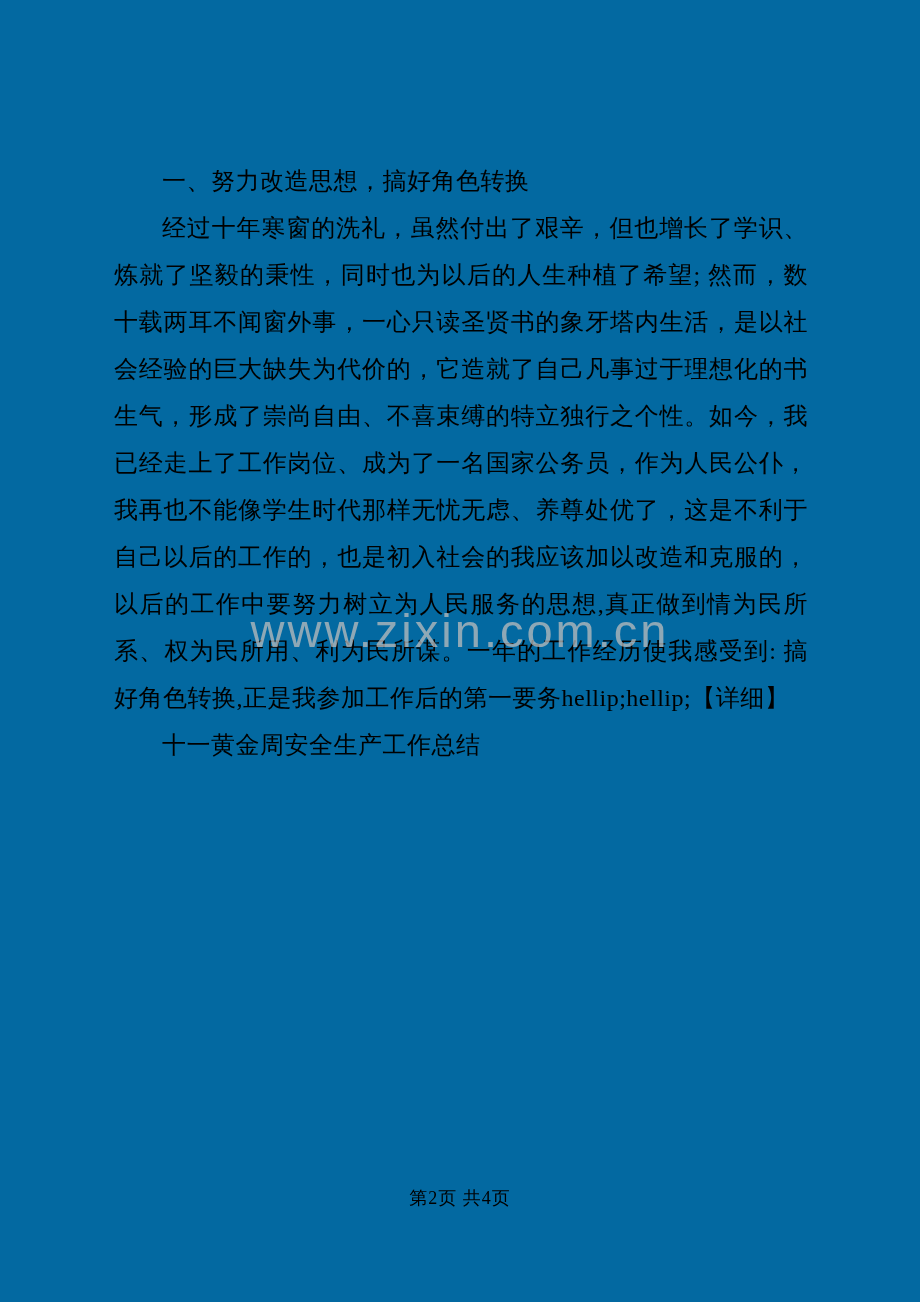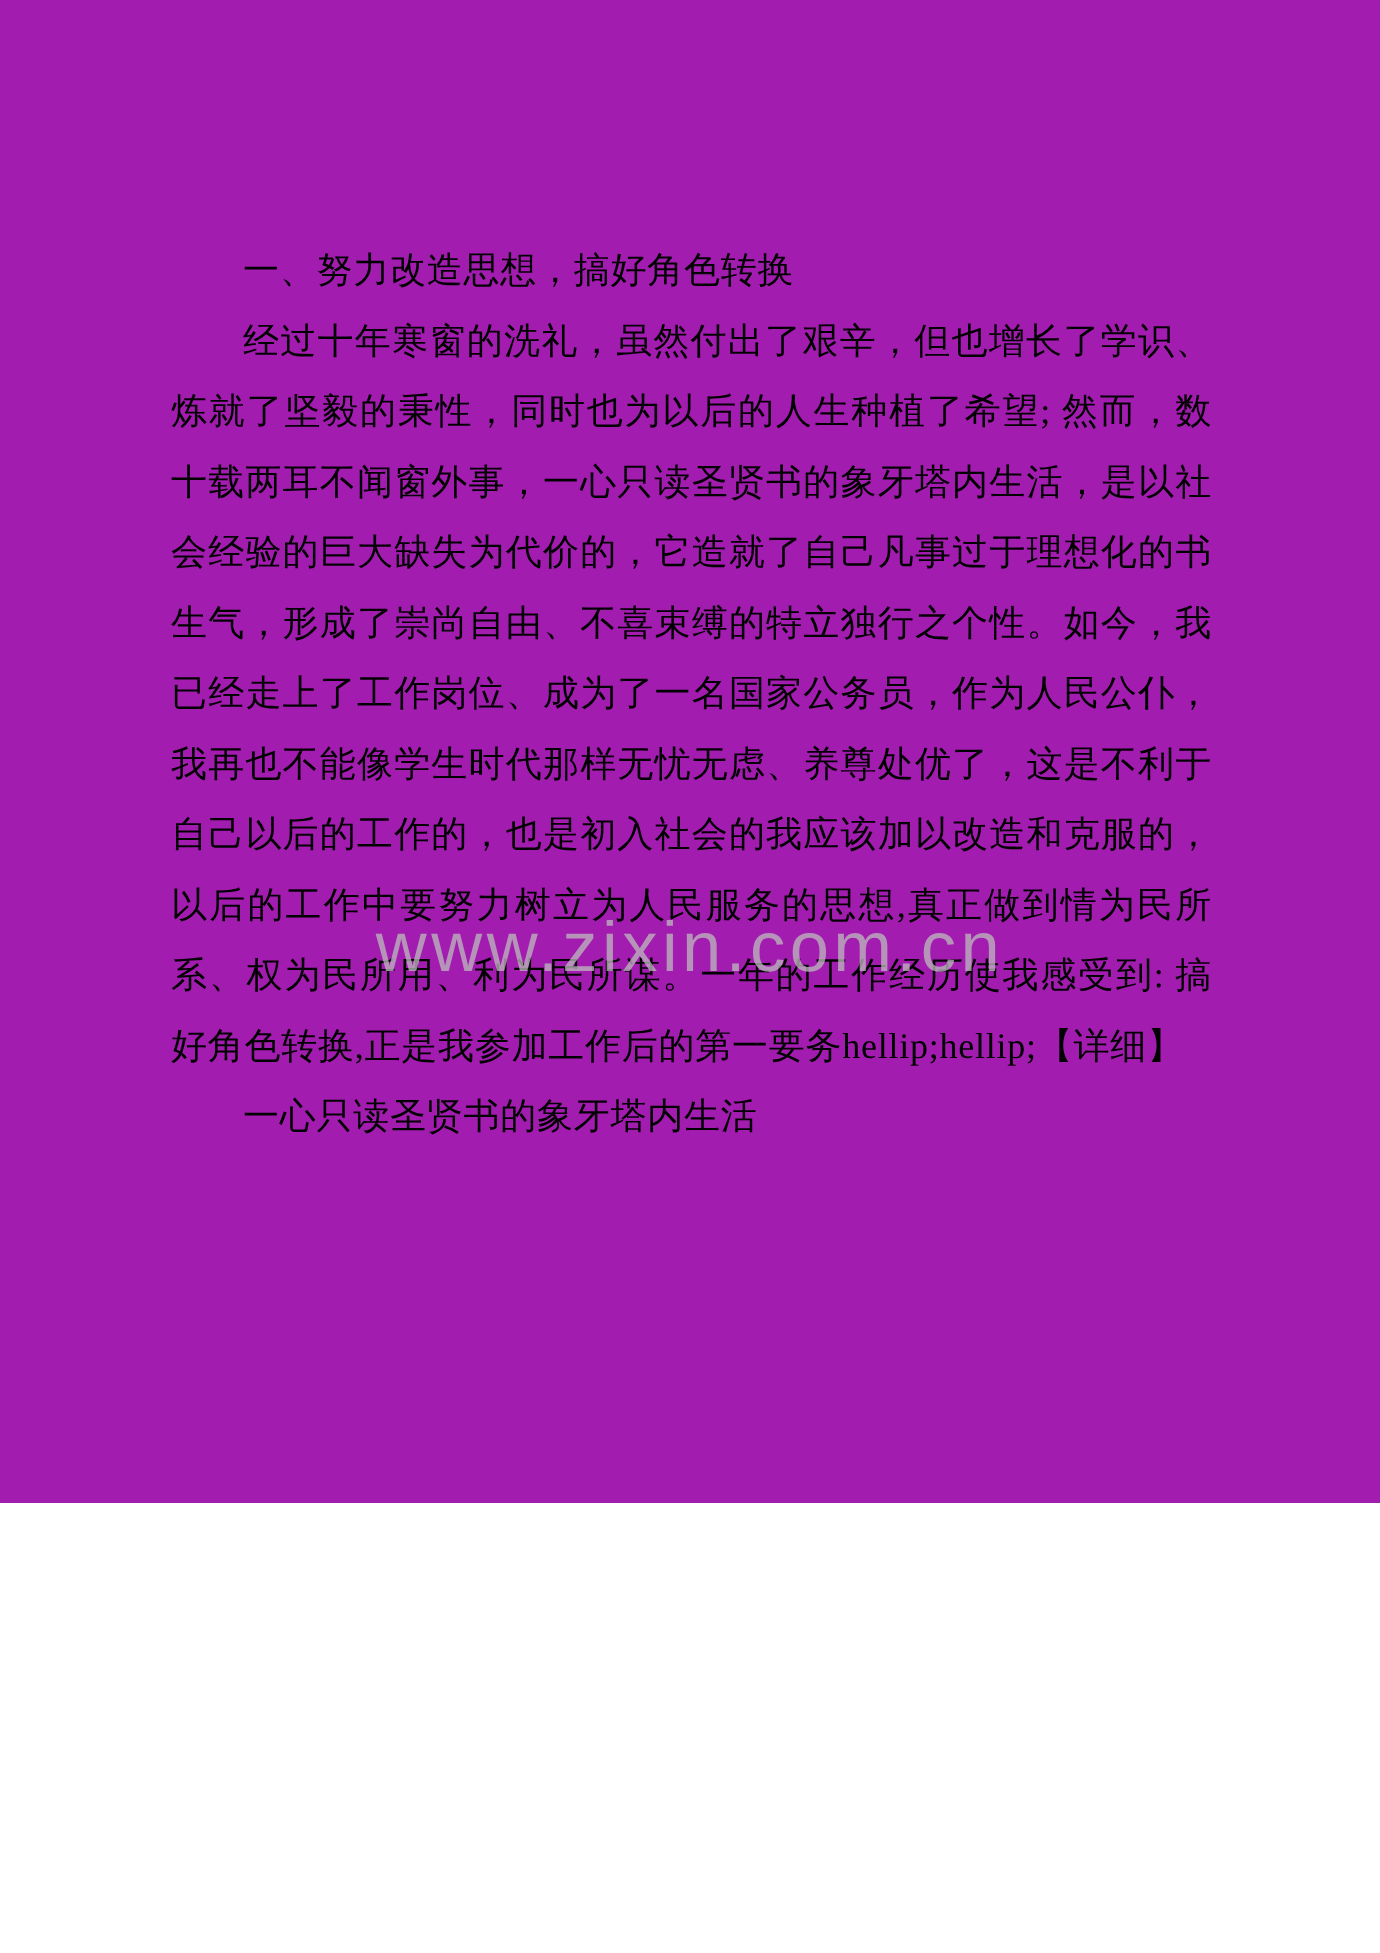--- a/index.html
+++ b/index.html
@@ -1,22 +1,22 @@
 <!DOCTYPE html>
 <html><head>
 <meta charset="utf-8">
 <style>
   * { box-sizing: border-box; }
   html, body { margin: 0; padding: 0; background: #ffffff; }
   .page {
     position: relative;
     width: 920px;
-    height: 1002px;
+    height: 1302px;
     margin: 0 auto;
-    background: #a21caf;
+    background: #0369a1;
     overflow: hidden;
     font-family: "Liberation Serif", "DejaVu Serif", serif;
     color: #000000;
   }
   .content {
     position: absolute;
     top: 158px;
     left: 114px;
     width: 694px;
     font-size: 24px;
@@ -59,20 +59,20 @@
   }
 </style>
 </head>
 <body>
 
 <div class="page">
 
   <div class="content">
     <p>一、努力改造思想，搞好角色转换</p>
     <p>经过十年寒窗的洗礼，虽然付出了艰辛，但也增长了学识、炼就了坚毅的秉性，同时也为以后的人生种植了希望; 然而，数十载两耳不闻窗外事，一心只读圣贤书的象牙塔内生活，是以社会经验的巨大缺失为代价的，它造就了自己凡事过于理想化的书生气，形成了崇尚自由、不喜束缚的特立独行之个性。如今，我已经走上了工作岗位、成为了一名国家公务员，作为人民公仆，我再也不能像学生时代那样无忧无虑、养尊处优了，这是不利于自己以后的工作的，也是初入社会的我应该加以改造和克服的，以后的工作中要努力树立为人民服务的思想,真正做到情为民所系、权为民所用、利为民所谋。一年的工作经历使我感受到: 搞好角色转换,正是我参加工作后的第一要务hellip;hellip;【详细】</p>
-    <p>一心只读圣贤书的象牙塔内生活</p>
+    <p>十一黄金周安全生产工作总结</p>
   </div>
 
   <div class="watermark">www.zixin.com.cn</div>
 
   <div class="footer">第2页 共4页</div>
 
 </div>
 
 </body></html>

